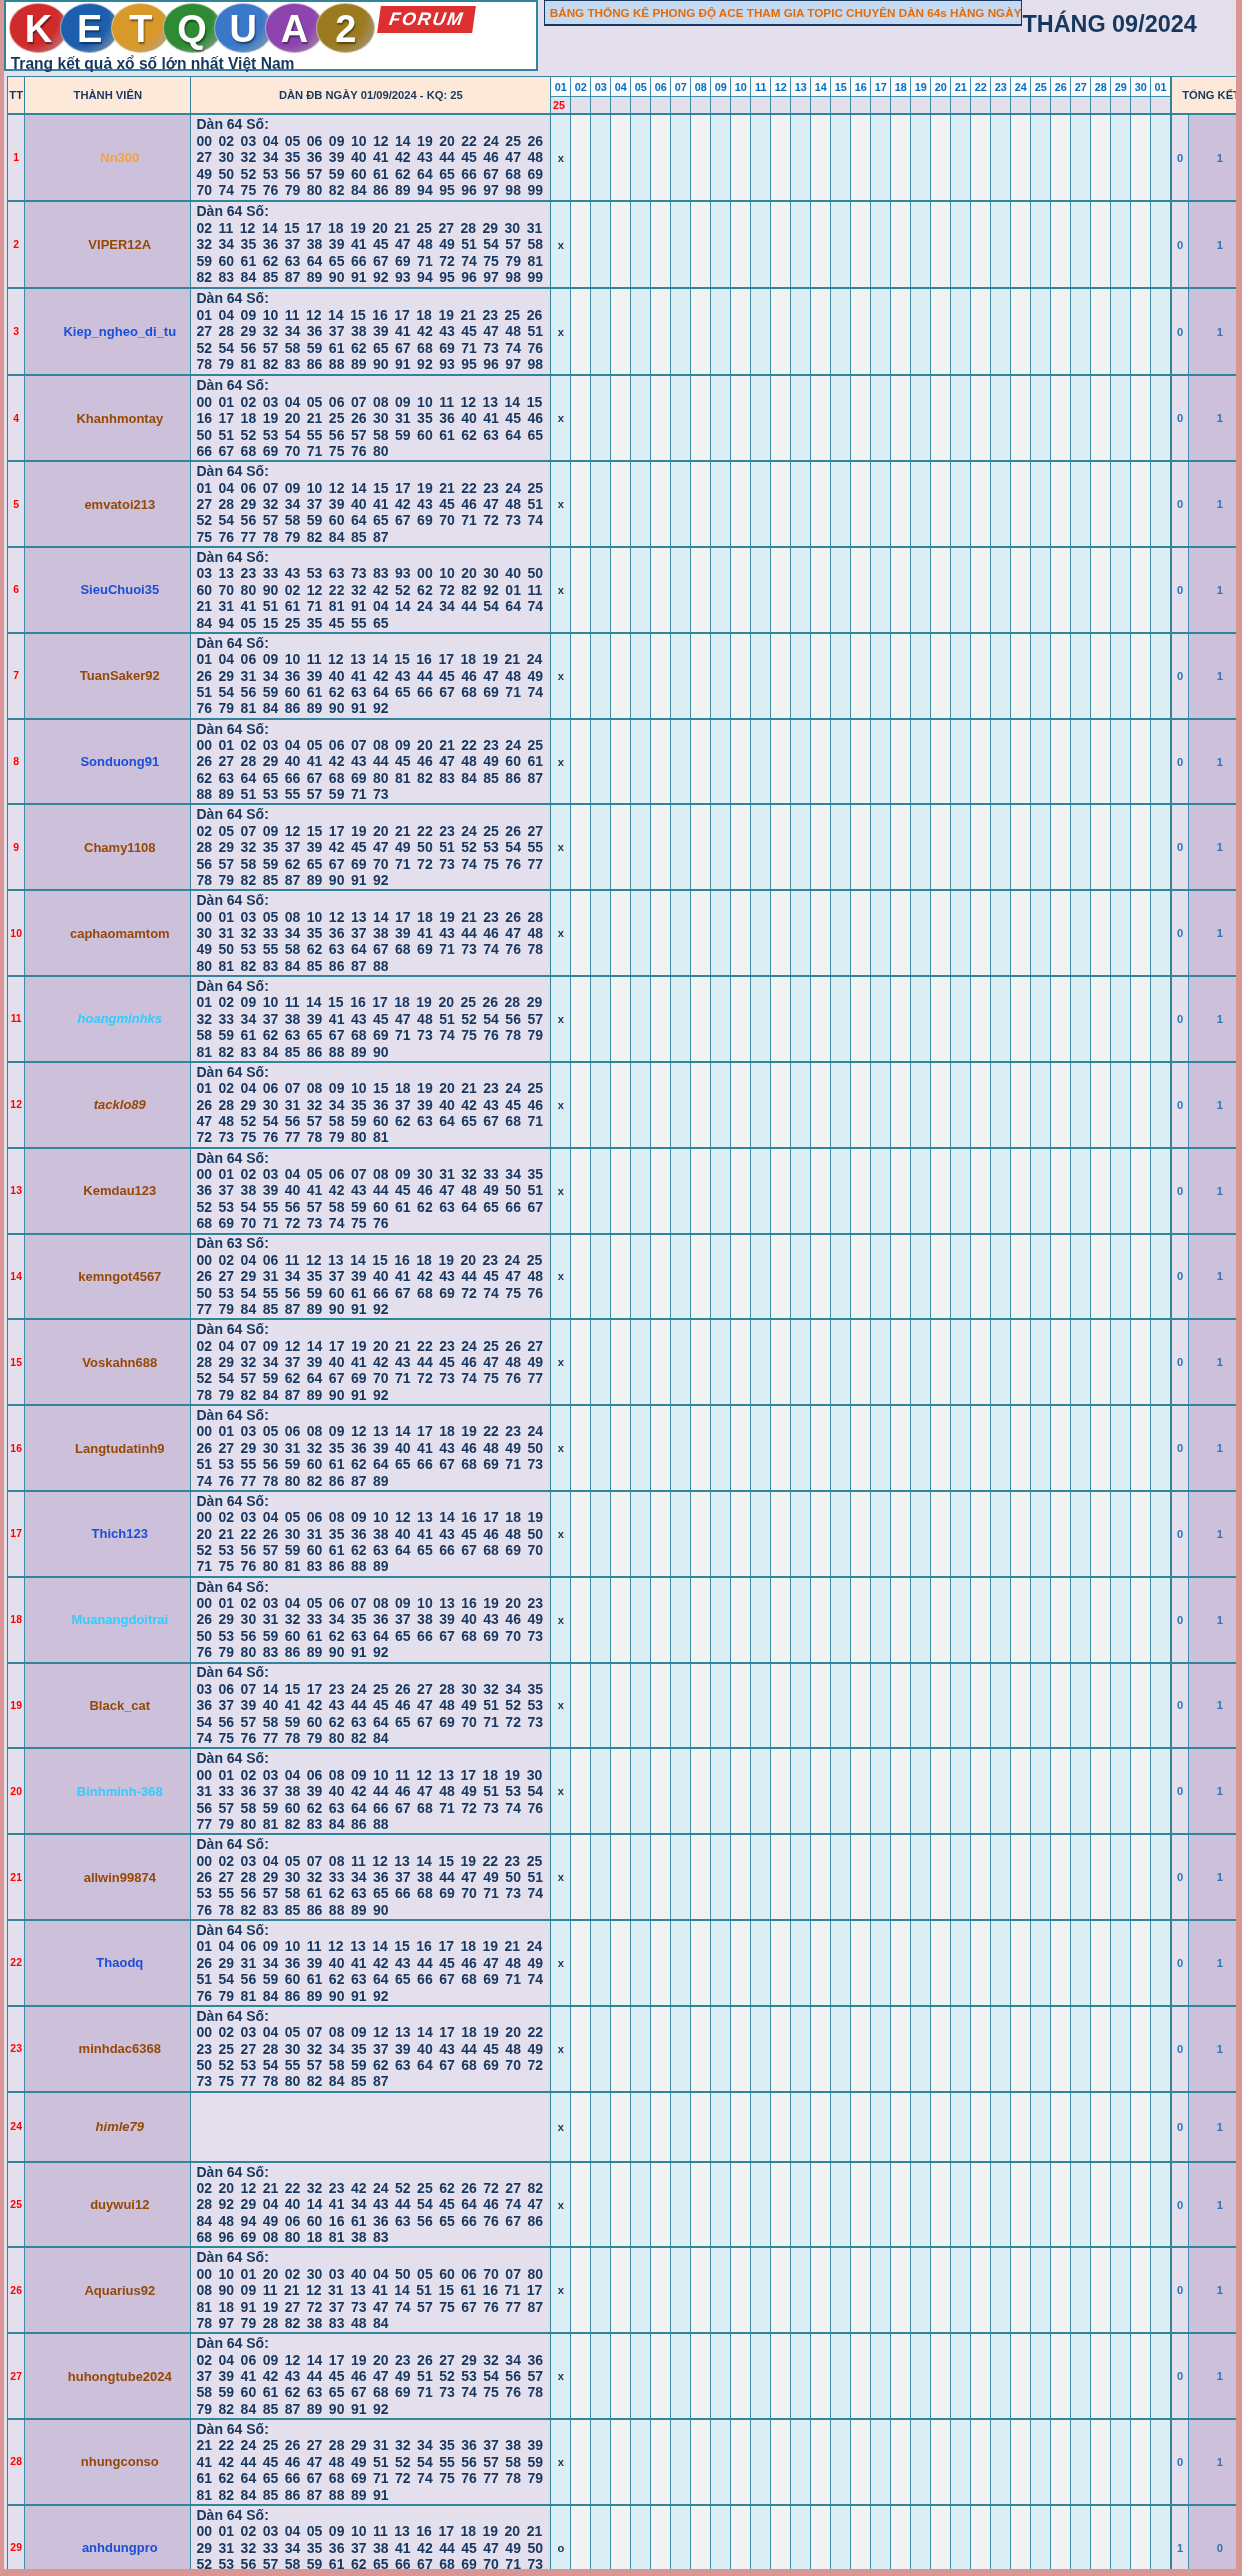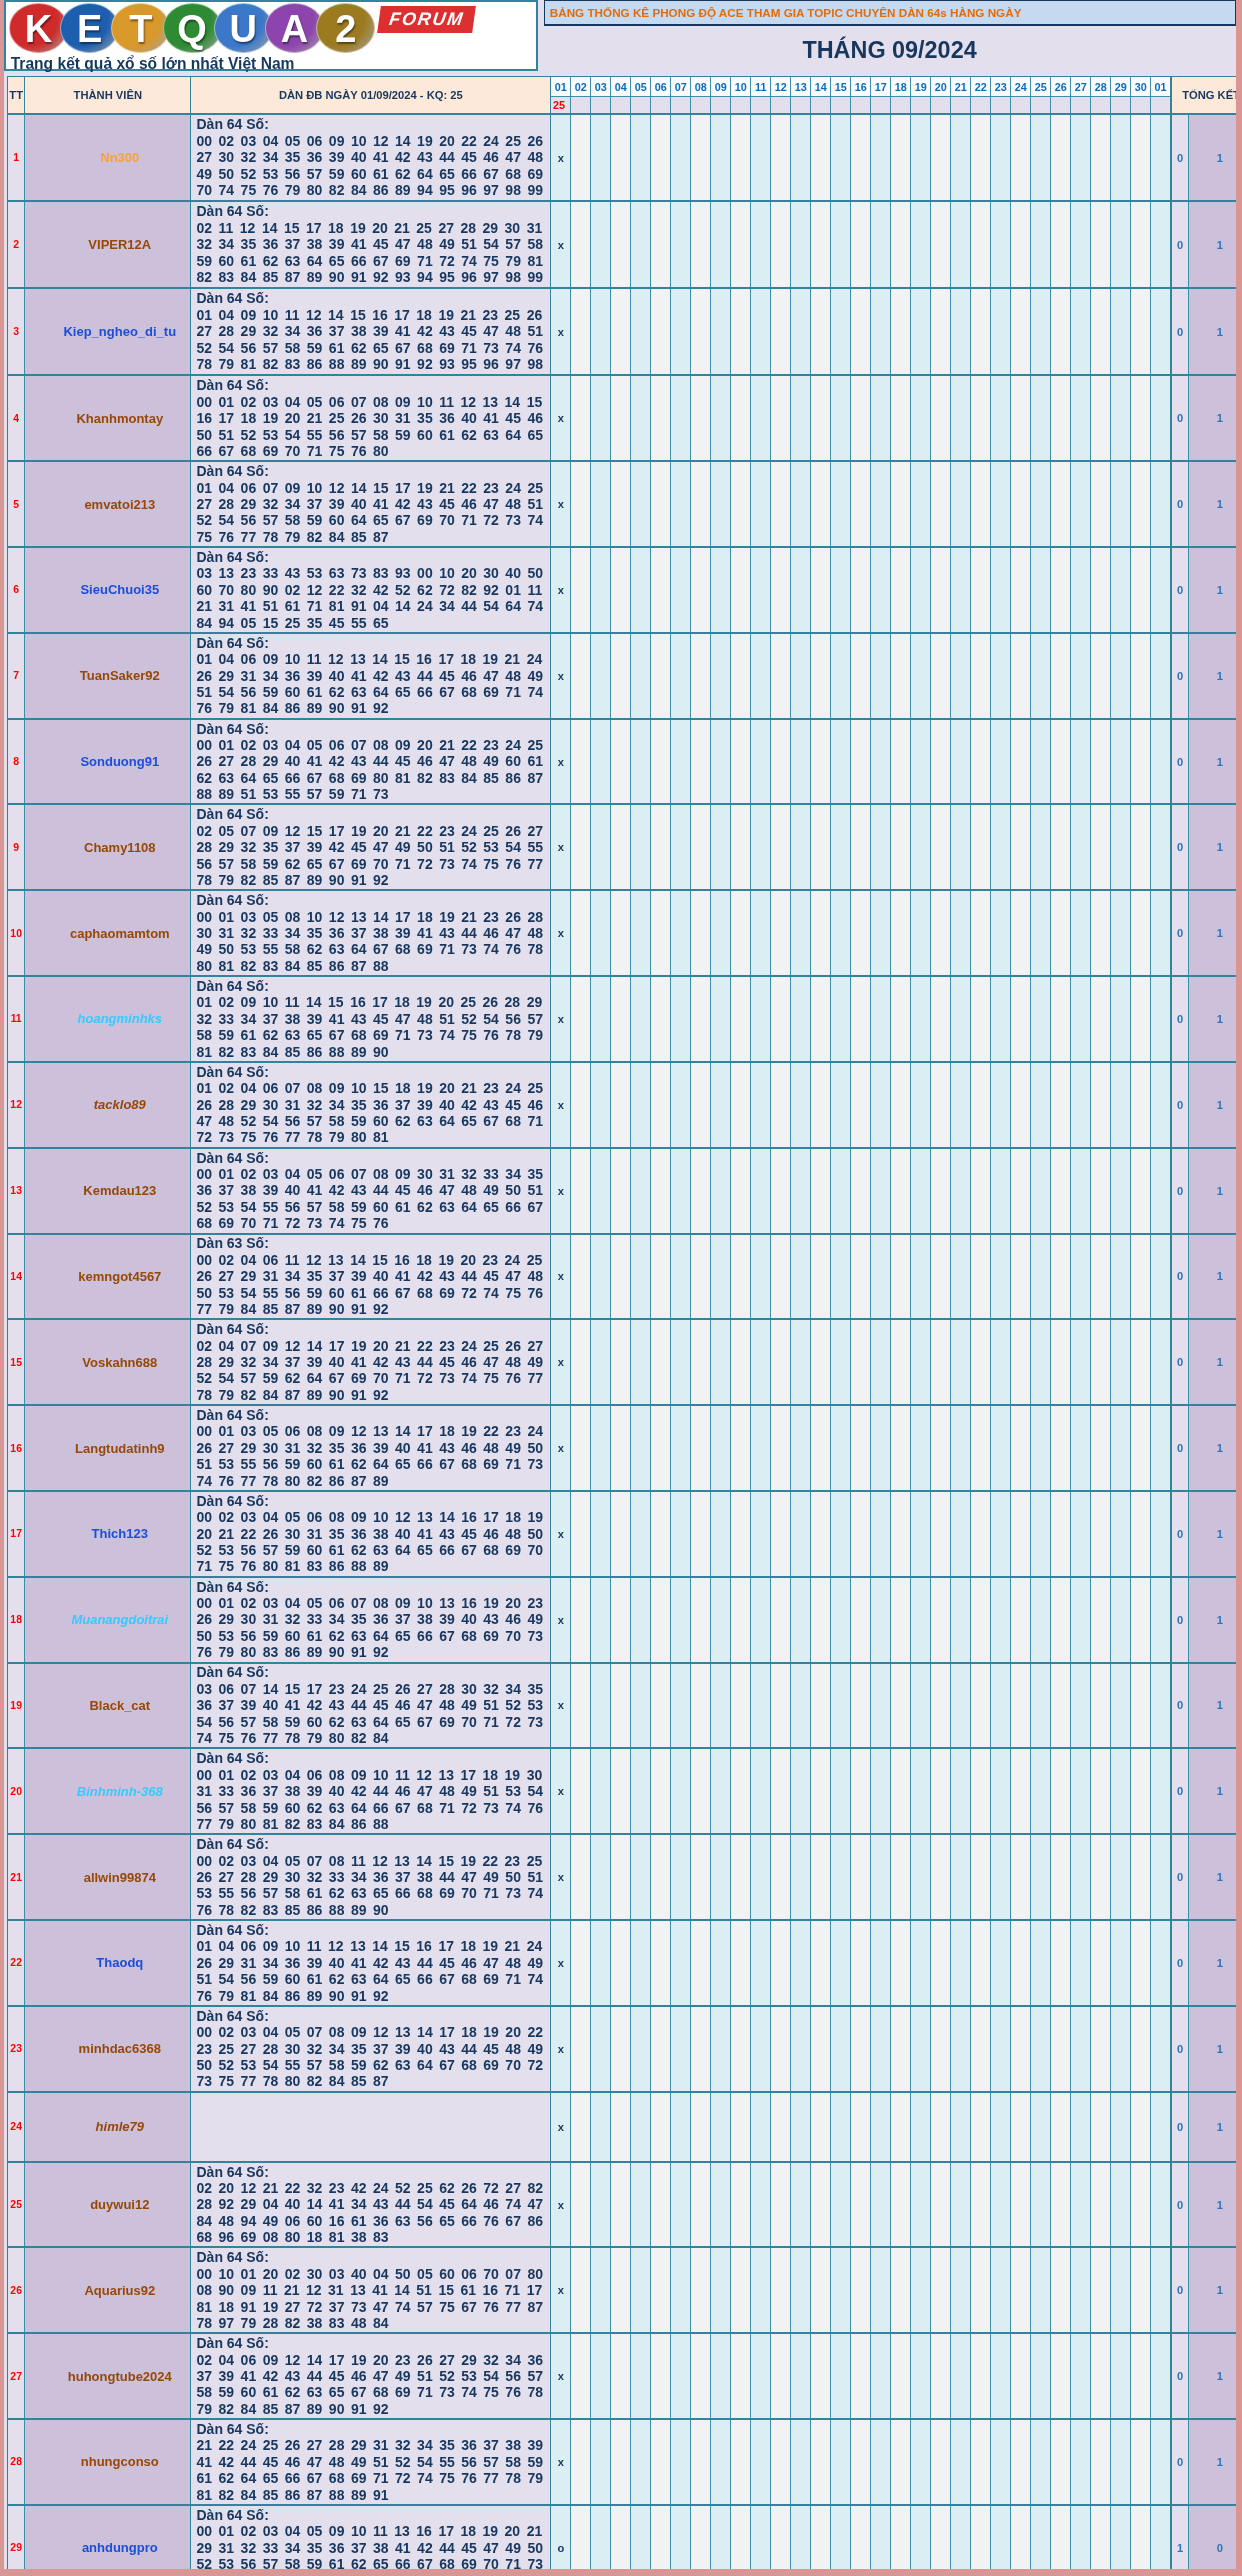--- a/index.html
+++ b/index.html
@@ -35,21 +35,21 @@
     margin-left:3.5px;margin-top:3.5px;
     background:#dd2f2f;color:#ffffff;
     font-style:italic;font-weight:bold;font-size:18px;
     padding:2.6px 10.4px 3.5px 10.4px;transform:skewX(-8deg);
     letter-spacing:1.7px;flex:0 0 auto;
   }
   .tagline{
     color:#17375e;font-weight:bold;font-size:15.6px;
     padding:1.7px 0 0 5.2px;white-space:nowrap;
   }
-  .top-right{width:692px;display:flex;flex-direction:column;}
+  .top-right{width:692px;display:flex;flex-direction:row;}
   .banner-title{
     height:26px;background:#c5d9f1;
     border:1.7px solid #17375e;border-bottom:2.6px solid #17375e;box-sizing:border-box;
     color:#e36c0a;font-weight:bold;font-size:11.7px;
     display:flex;align-items:center;padding-left:5.2px;
   }
   .banner-month{
     height:48px;background:#e4dfec;
     color:#17375e;font-weight:bold;font-size:23.4px;
     display:flex;align-items:center;justify-content:center;
@@ -82,21 +82,21 @@
     background:#e4dfec;color:#ff0000;font-weight:bold;font-size:10.4px;
     text-align:center;vertical-align:middle;
     border-left:1.7px solid #31849b;border-right:0.9px solid #3d8ea8;
   }
   td.mem{
     background:#ccc0da;text-align:center;vertical-align:middle;
     font-size:13px;font-weight:bold;border-right:1.7px solid #31849b;padding-left:24px;
   }
   td.mem.brown{color:#974806;}
   td.mem.black{color:#1d4ed8;}
-  td.mem.blue{color:#33ccff;font-style:italic;}
+  td.mem.blue{color:#33ccff;}
   td.mem.orange{color:#f9a13a;}
   td.mem.italic{font-style:italic;}
   td.dan{
     background:#e4dfec;color:#17375e;font-weight:bold;font-size:14px;
     line-height:16.4px;vertical-align:top;padding:0.9px 3.5px 0.9px 5.2px;
     word-spacing:2.6px;border-right:1.7px solid #31849b;
   }
   td.dan .dlabel{display:block;word-spacing:0;}
   td.day{background:#f2f2f2;text-align:center;vertical-align:middle;
     color:#17375e;font-weight:bold;font-size:11.2px;}

